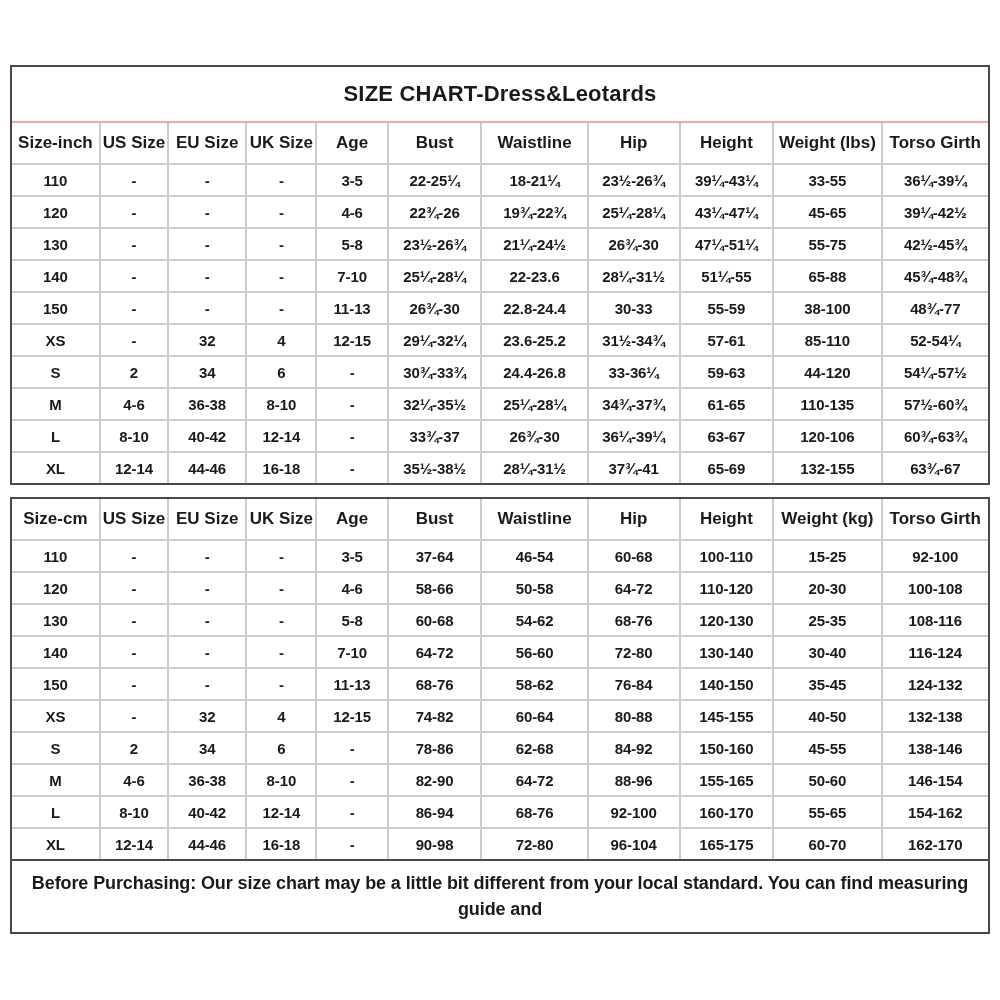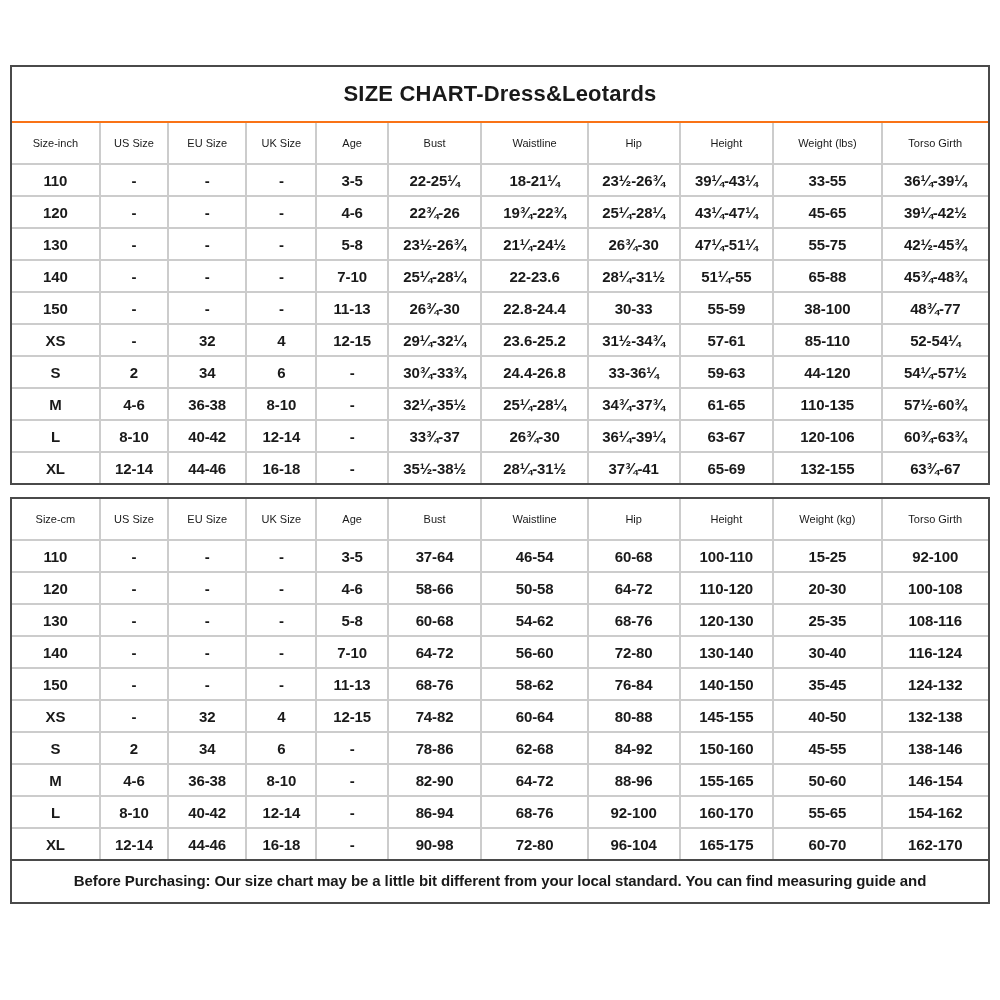--- a/index.html
+++ b/index.html
@@ -22,55 +22,55 @@
   }
   .box-a { margin-bottom: 12px; }
   .chart-title {
     height: 54px;
     display: flex;
     align-items: center;
     justify-content: center;
     font-size: 22px;
     font-weight: 700;
     letter-spacing: 0.2px;
-    border-bottom: 2px solid #f97316;
+    border-bottom: 2px solid #fca5a5;
   }
   table {
     width: 100%;
     border-collapse: collapse;
     table-layout: fixed;
   }
   th, td {
     padding: 0;
     text-align: center;
     vertical-align: middle;
     white-space: nowrap;
     overflow: hidden;
     border-right: 2px solid #cccccc;
     border-bottom: 2px solid #cccccc;
   }
   th:last-child, td:last-child { border-right: none; }
   tbody tr:last-child td { border-bottom: none; }
   th {
     height: 40px;
-    font-size: 11px;
-    font-weight: 400;
+    font-size: 17px;
+    font-weight: 700;
     border-radius: 11px;
   }
   td {
     height: 30px;
     font-size: 15px;
     font-weight: 700;
     letter-spacing: -0.1px;
   }
   .purchase-note {
     border-top: 2px solid #4a4a4a;
     text-align: center;
     padding: 9px 4px 10px 4px;
-    font-size: 15px;
+    font-size: 18px;
     font-weight: 700;
     letter-spacing: -0.1px;
     line-height: 1.45;
   }
 </style>
 </head>
 <body>
 
 <div class="page">
 

